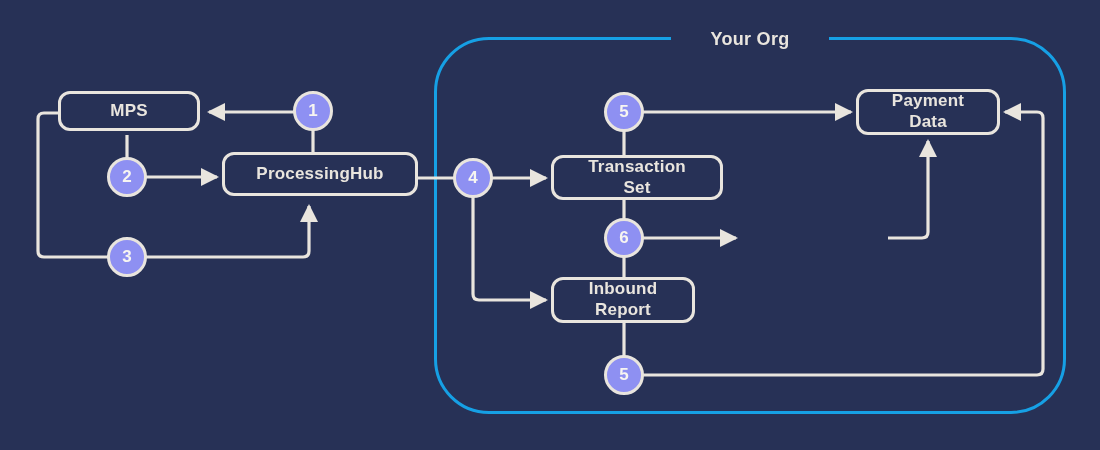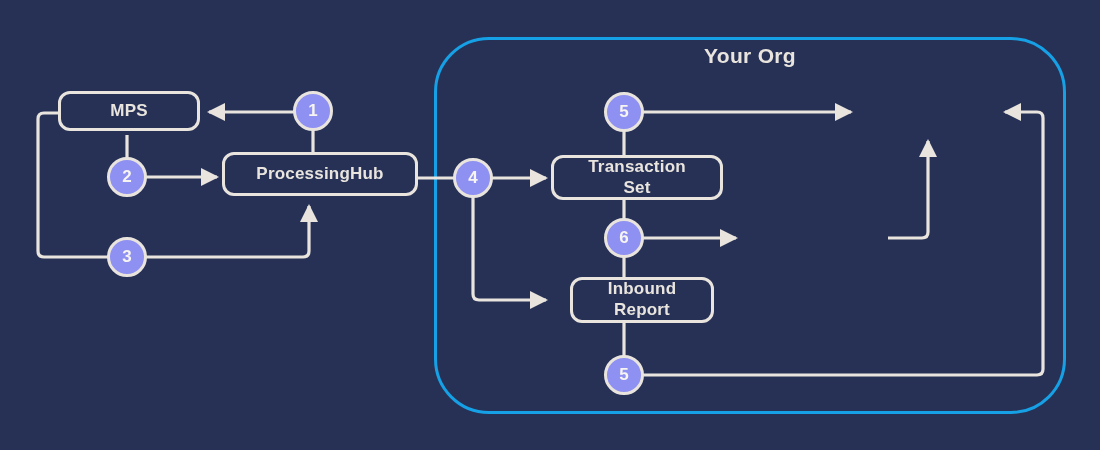--- a/index.html
+++ b/index.html
@@ -11,23 +11,23 @@
   }
   html,body{margin:0;padding:0;}
   body{background:var(--bg);font-family:"Liberation Sans","DejaVu Sans",sans-serif;}
   .canvas{position:relative;width:1100px;height:450px;background:var(--bg);overflow:hidden;}
 
   .org-box{
     position:absolute;left:434px;top:37px;width:632px;height:377px;
     border:3.5px solid var(--cyan);border-radius:55px;box-sizing:border-box;
   }
   .org-title{
-    position:absolute;left:671px;top:41px;width:158px;height:30px;
+    position:absolute;left:671px;top:24px;width:158px;height:30px;
     background:var(--bg);color:var(--line);
-    font-size:21px;font-weight:700;letter-spacing:.3px;
+    font-size:18px;font-weight:700;letter-spacing:.3px;
     display:flex;align-items:center;justify-content:center;
   }
 
   .edges{position:absolute;left:0;top:0;width:1100px;height:450px;}
   .edges path{stroke:var(--line);stroke-width:3.2;fill:none;stroke-linejoin:round;stroke-linecap:butt;}
   #arrowhead path{fill:var(--line);stroke:none;}
 
   .node{
     position:absolute;box-sizing:border-box;
     background:var(--bg);
@@ -76,22 +76,25 @@
 
   <div class="node" style="left:58px;top:91px;width:142px;height:40px">
     <span>MPS</span>
   </div>
   <div class="node" style="left:222px;top:152px;width:196px;height:44px">
     <span>ProcessingHub</span>
   </div>
   <div class="node" style="left:551px;top:155px;width:172px;height:45px">
     <span style="max-width:110px;">Transaction Set</span>
   </div>
-  <div class="node" style="left:570px;top:277px;width:144px;height:46px">
+  <div class="node" style="left:551px;top:277px;width:144px;height:46px">
     <span style="max-width:90px;">Inbound Report</span>
+  </div>
+  <div class="node" style="left:856px;top:89px;width:144px;height:46px">
+    <span style="max-width:90px;">Payment Data</span>
   </div>
 
   <div class="circle" style="left:293px;top:91px">
     <span>1</span>
   </div>
   <div class="circle" style="left:107px;top:157px">
     <span>2</span>
   </div>
   <div class="circle" style="left:107px;top:237px">
     <span>3</span>

